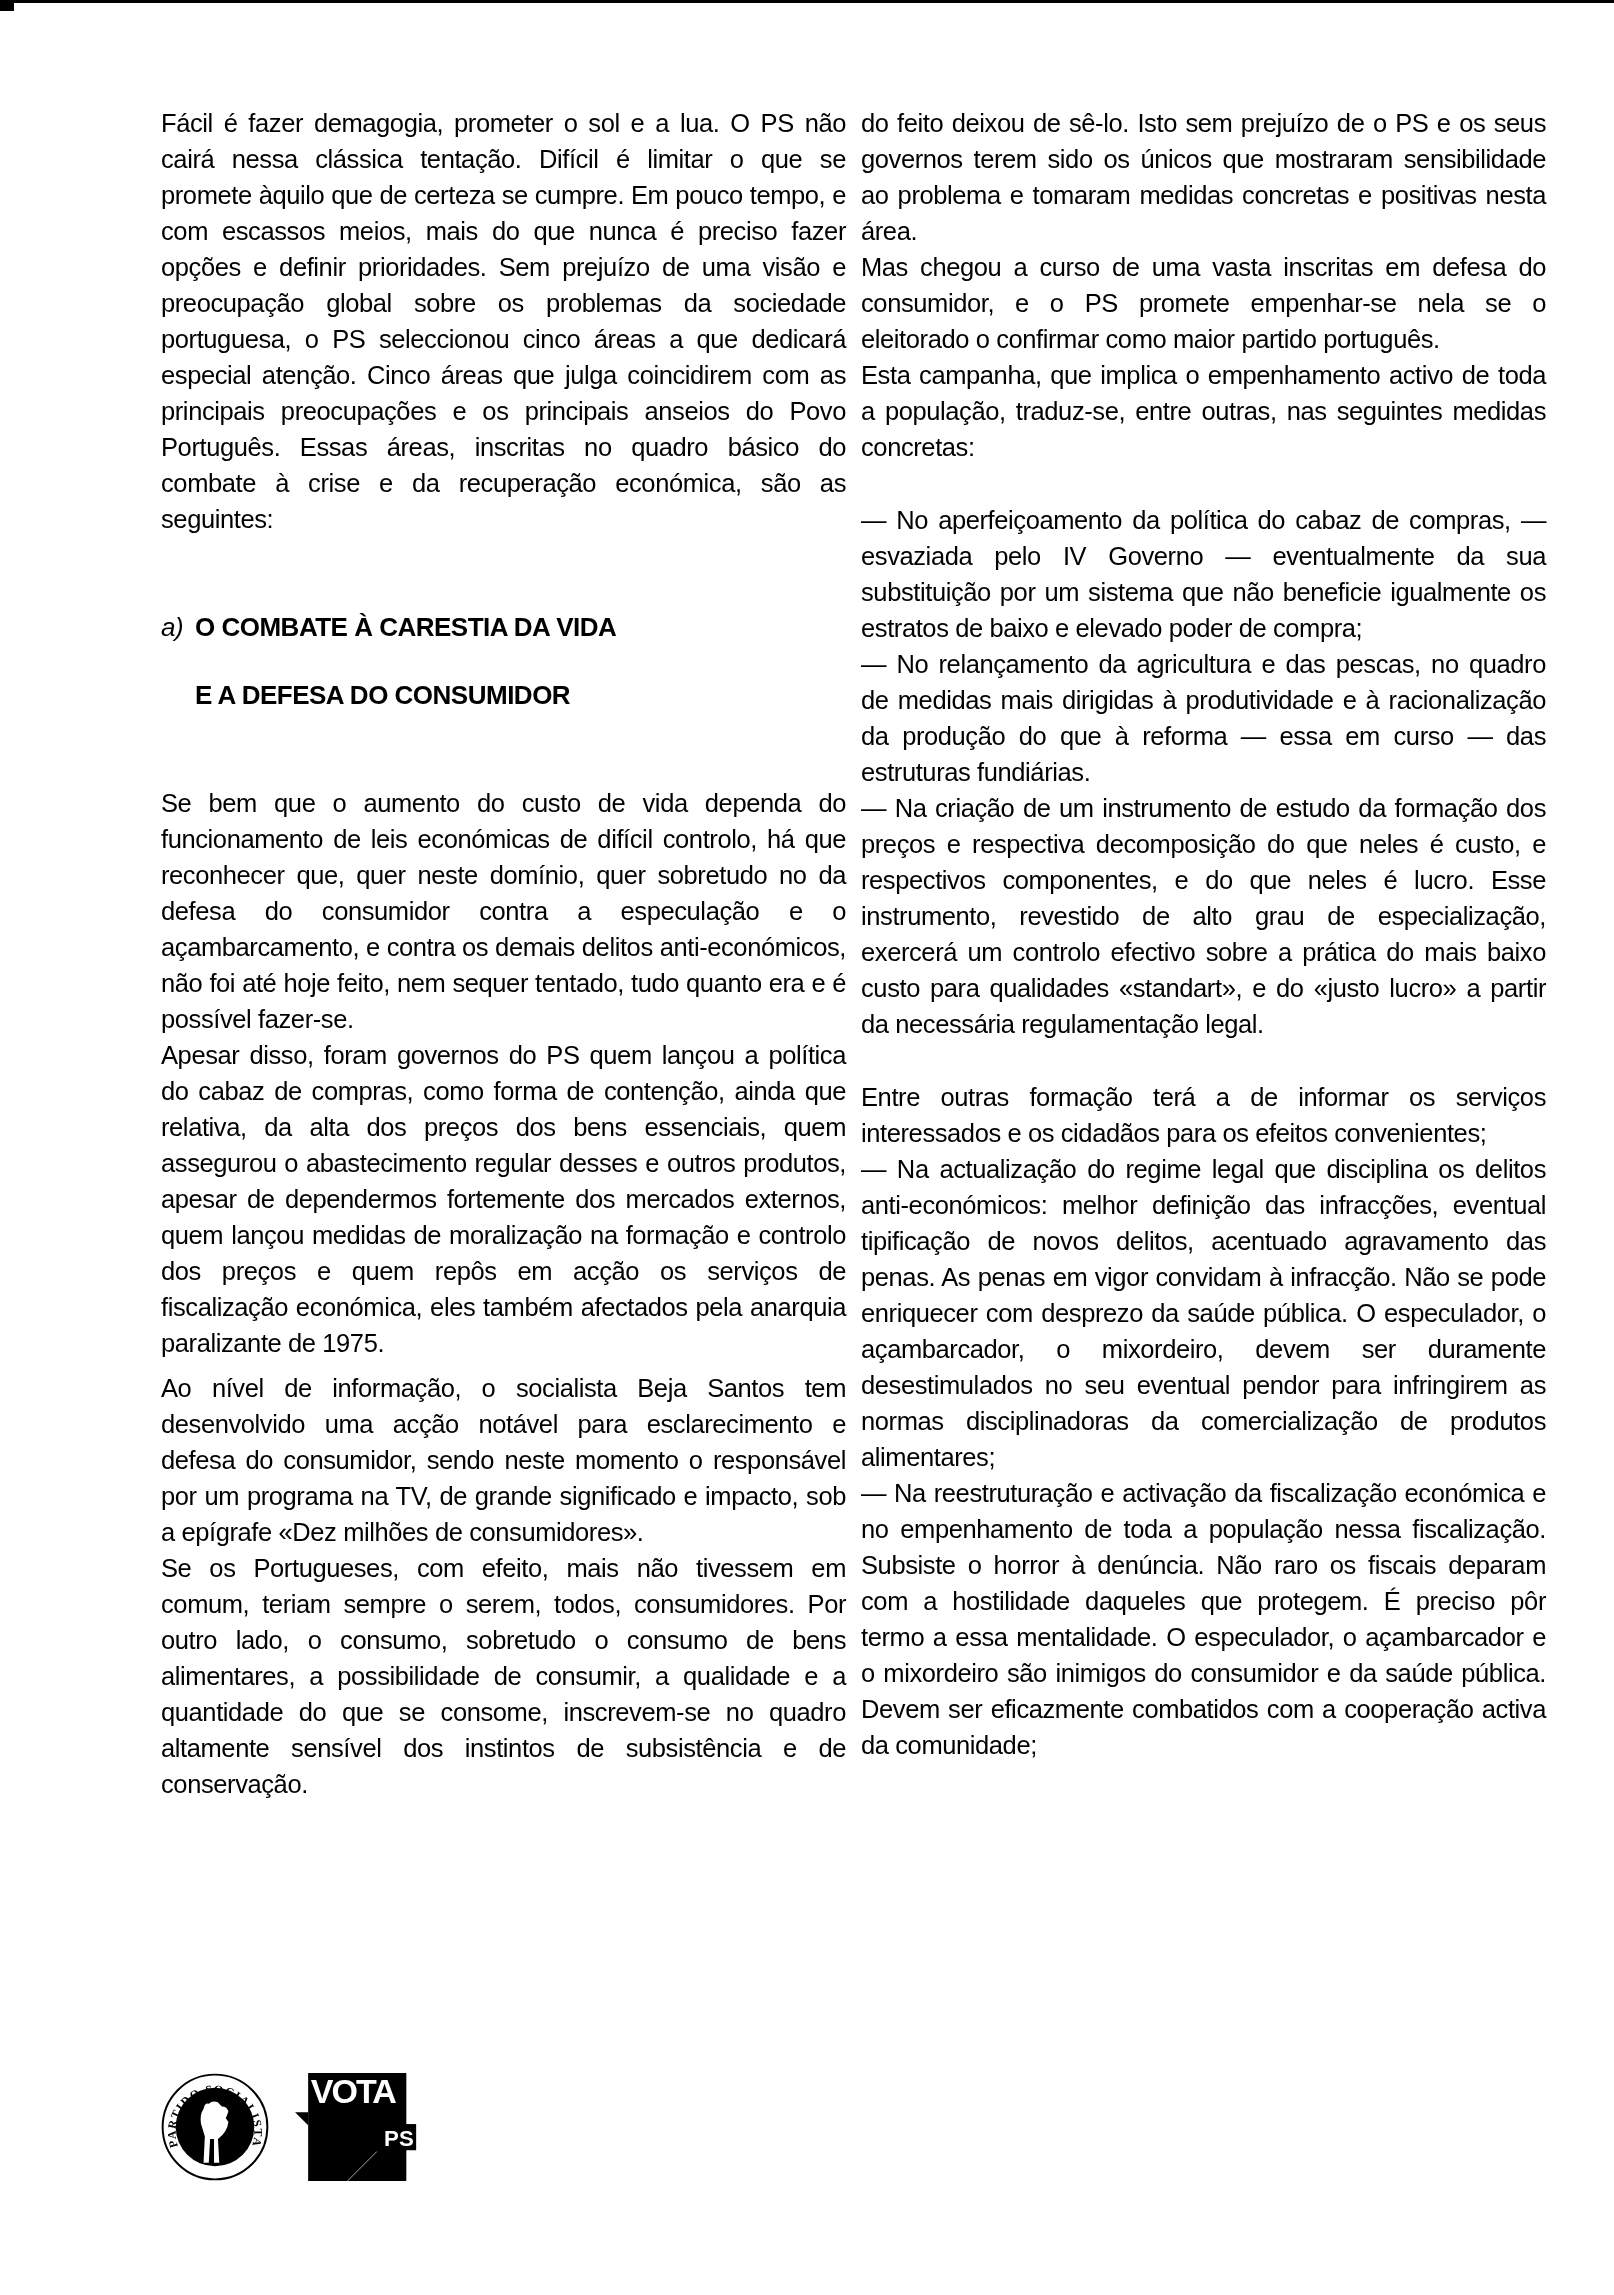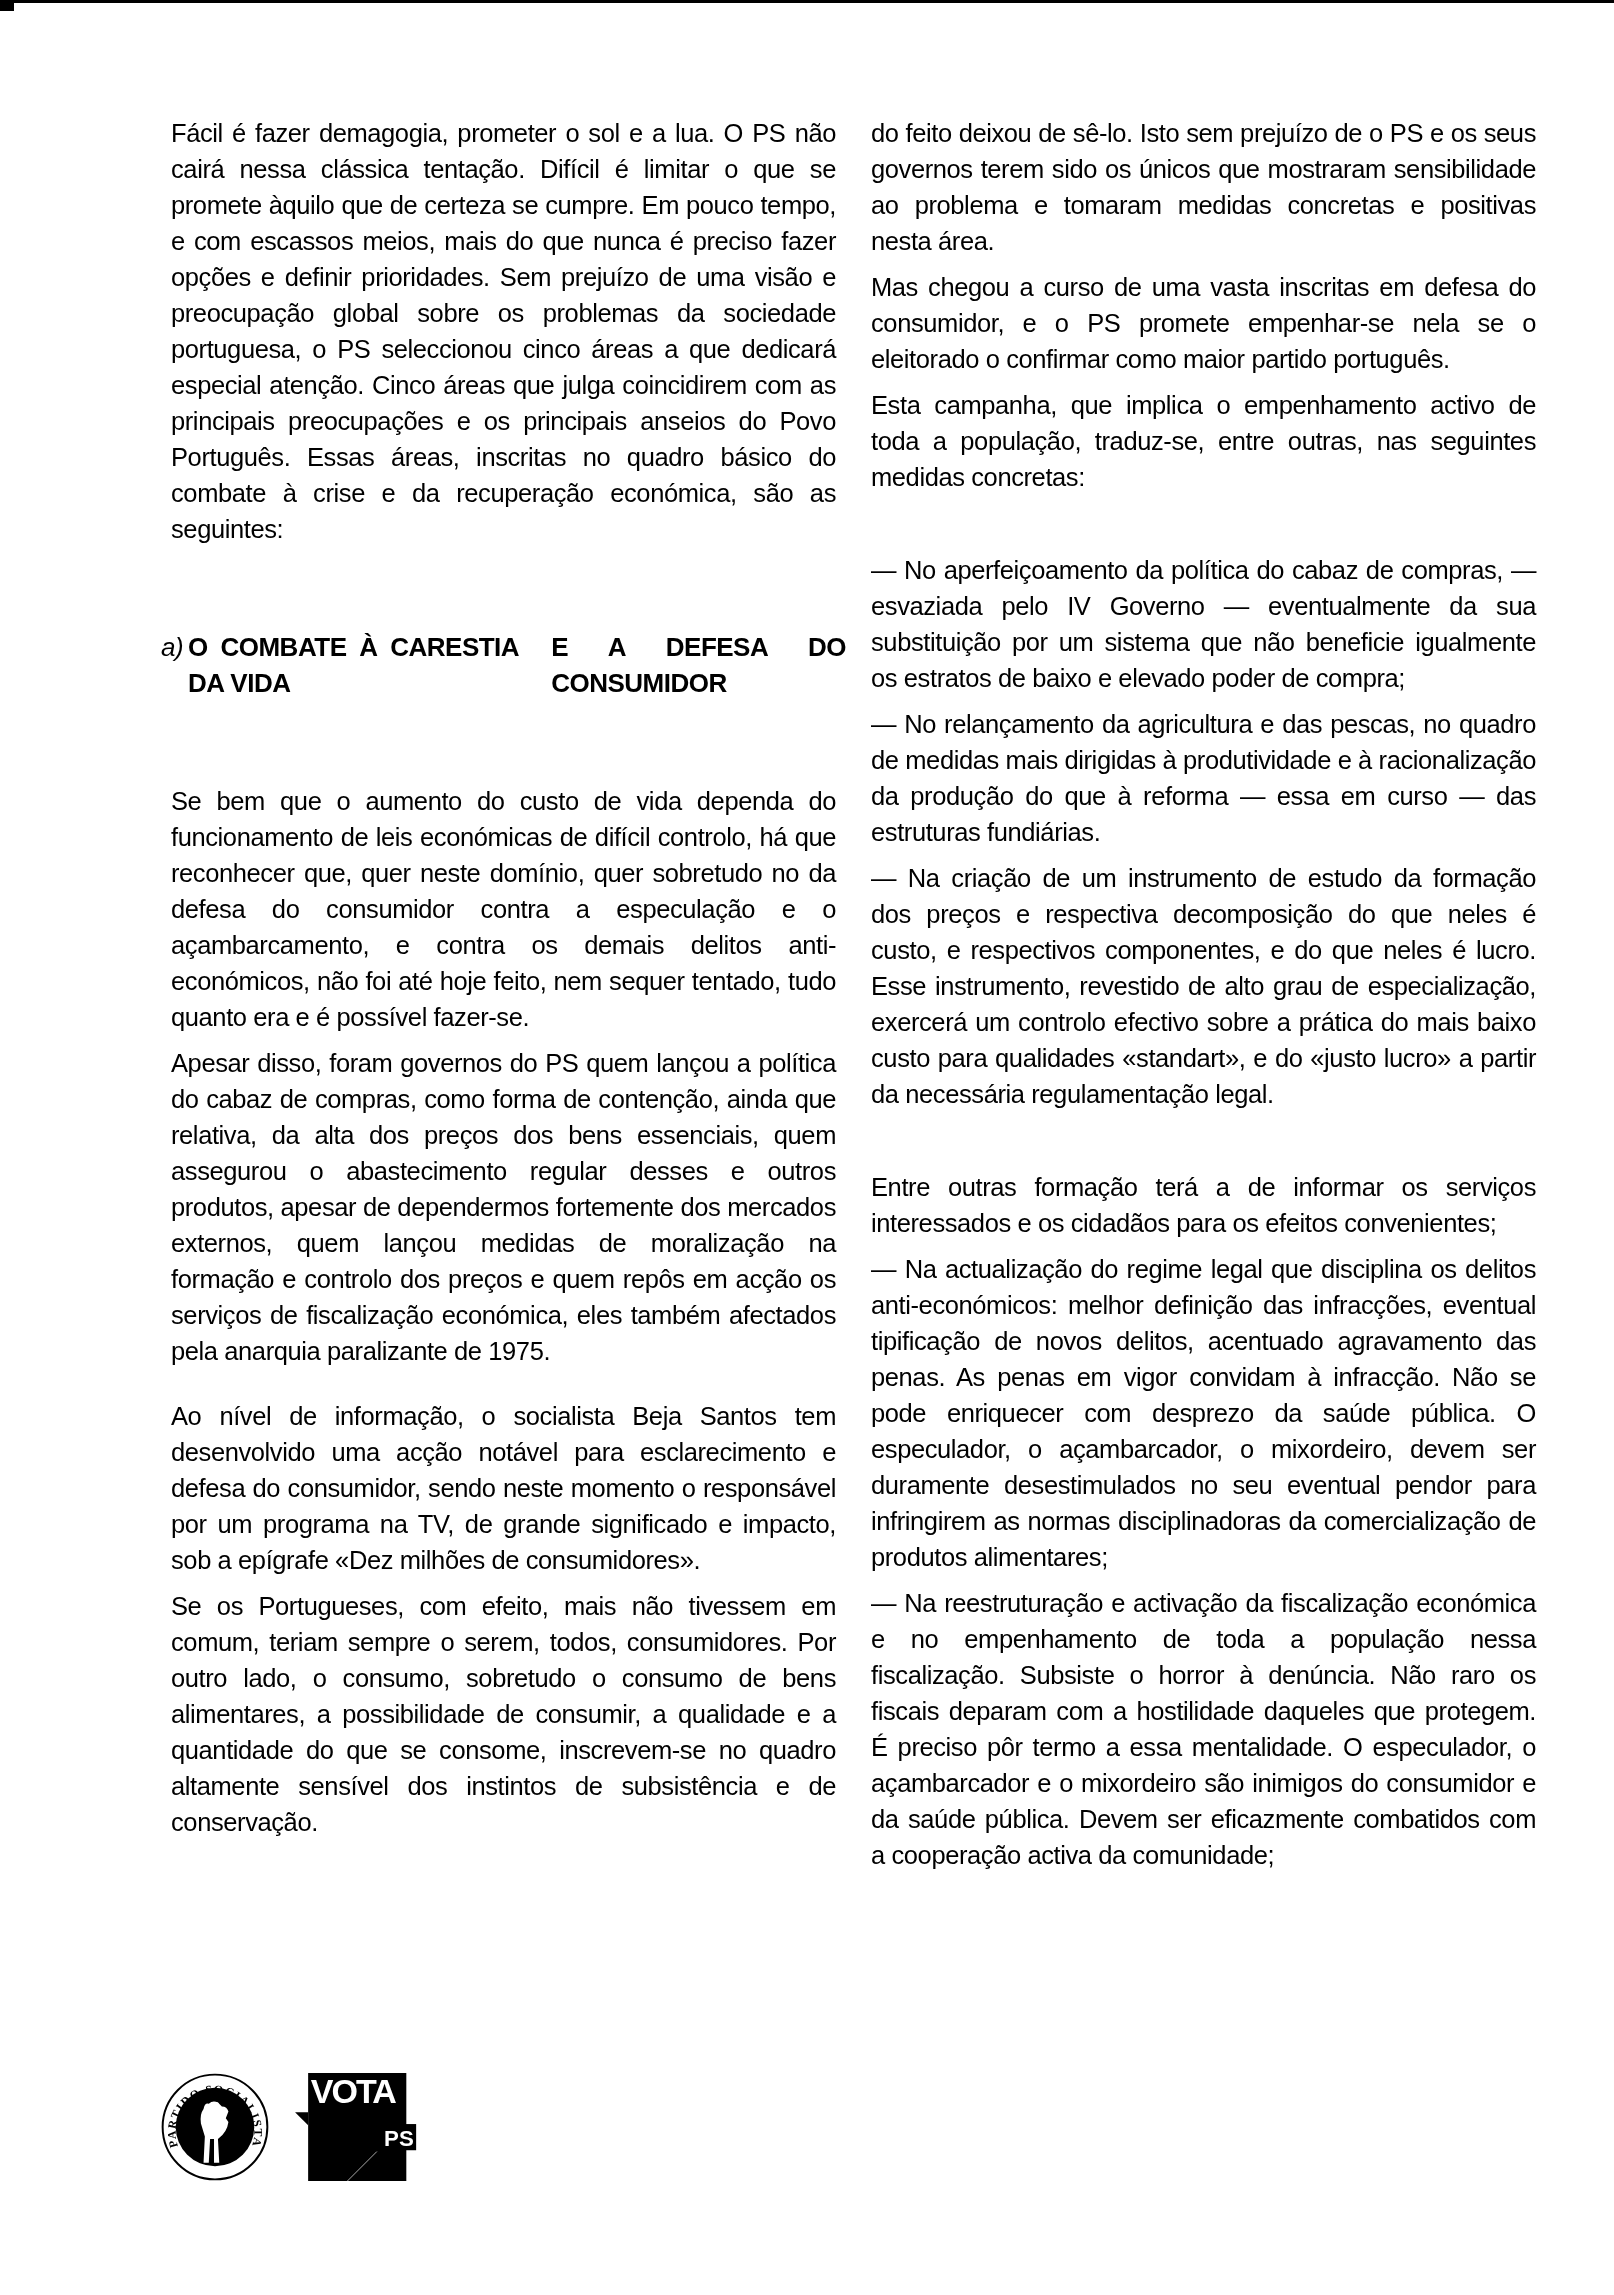--- a/index.html
+++ b/index.html
@@ -2,28 +2,28 @@
 <html style="font-size:10.5px"><head>
 <meta charset="utf-8">
 <style>
   html, body { margin: 0; padding: 0; background: #ffffff; }
   body { width: 1614px; height: 2295px; position: relative; overflow: hidden; font-family: "Liberation Sans", "DejaVu Sans", sans-serif; color: #000; }
   .top-edge { position: absolute; left: 0; top: 0; width: 1614px; height: 2.6px; background: #000; }
   .top-edge-corner { position: absolute; left: 0; top: 0; width: 14.4px; height: 10.5px; background: #000; }
   .col { position: absolute; top: 105px; width: 685px; font-size: 25.5px; line-height: 36px; text-align: justify; font-stretch: condensed; letter-spacing: -0.4px; }
   .col-left { left: 161px; }
   .col-right { left: 861px; }
-  .col p { margin: 10px; }
+  .col p { margin: 0; }
   .col b { font-weight: 400; }
   .gap-sm { height: 9.2px; }
   .gap-md { height: 37px; }
   .gap-lg { height: 72px; }
   .heading { display: flex; font-weight: bold; font-size: 26px; line-height: 36px; margin: 0; letter-spacing: -0.5px; }
   .heading .marker { font-style: italic; font-weight: normal; width: 34px; }
-  .heading .lines { display: flex; flex-direction: row; gap: 32px; }
+  .heading .lines { display: flex; flex-direction: column; gap: 32px; }
   .logos { position: absolute; left: 161px; top: 2073px; display: flex; align-items: flex-end; gap: 26px; }
   .seal { width: 108px; height: 108px; }
   .vota { width: 131px; height: 108px; }
 </style>
 </head>
 <body>
 
 <div class="top-edge"></div>
 <div class="top-edge-corner"></div>
 

